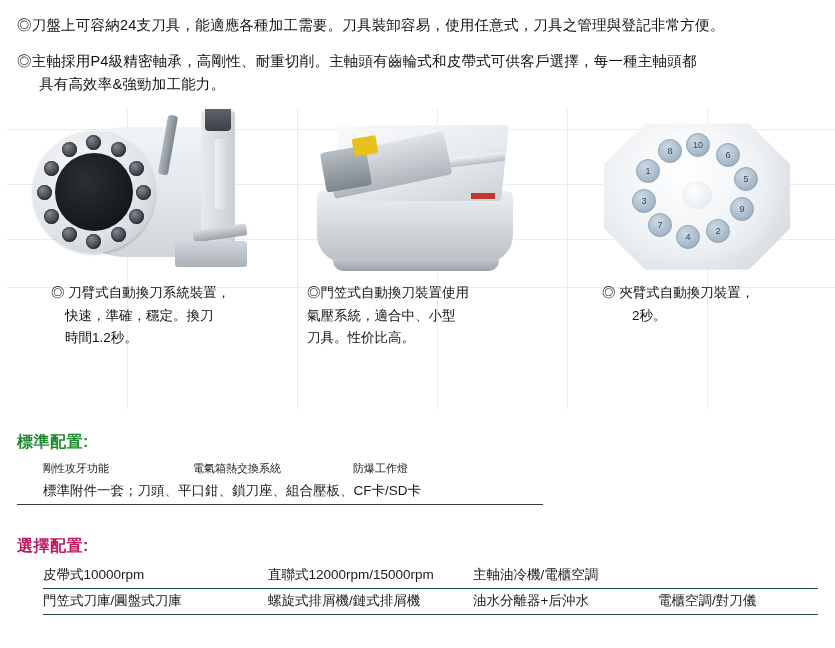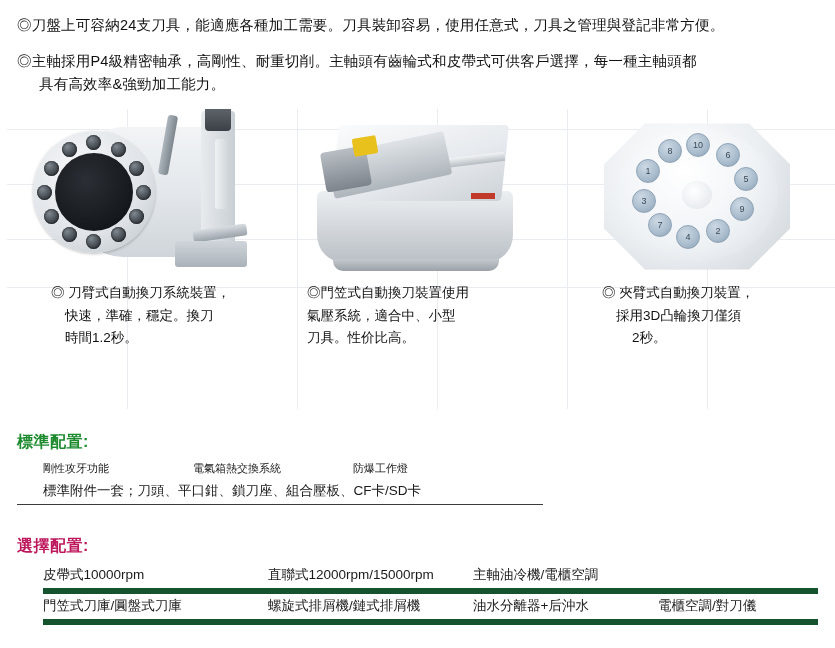--- a/index.html
+++ b/index.html
@@ -293,21 +293,21 @@
     width: 500px;
   }
 
   .opt-table {
     border-collapse: collapse;
     font-size: 13.5px;
     margin-left: 26px;
   }
   .opt-table td {
     padding: 3px 0 4px 0;
-    border-bottom: 6px solid #14532d;
+    border-bottom: 1px solid #14532d;
     vertical-align: bottom;
     white-space: nowrap;
   }
   .opt-table td.c-a { width: 225px; }
   .opt-table td.c-b { width: 205px; }
   .opt-table td.c-c { width: 185px; }
   .opt-table td.c-d { width: 160px; }
 </style>
 </head>
 <body>
@@ -399,21 +399,20 @@
         <div class="m3-pocket" style="left:124px; top:110px">2</div>
         <div class="m3-pocket" style="left:94px; top:116px">4</div>
         <div class="m3-pocket" style="left:66px; top:104px">7</div>
         <div class="m3-pocket" style="left:50px; top:80px">3</div>
         <div class="m3-pocket" style="left:54px; top:50px">1</div>
         <div class="m3-pocket" style="left:76px; top:30px">8</div>
         <div class="m3-hub"></div>
       </div>
       <div class="caption c3">
         <div class="ln1">◎ 夾臂式自動換刀裝置，</div>
-        <div class="ln2">採用3D凸輪換刀僅須</div>
         <div class="ln3">2秒。</div>
       </div>
     </div>
 
   </div>
 
   <div class="section" style="top:432px">
     <div class="sec-title">標準配置:</div>
     <div class="std-row">
       <div class="cell" style="width:150px">剛性攻牙功能</div>

